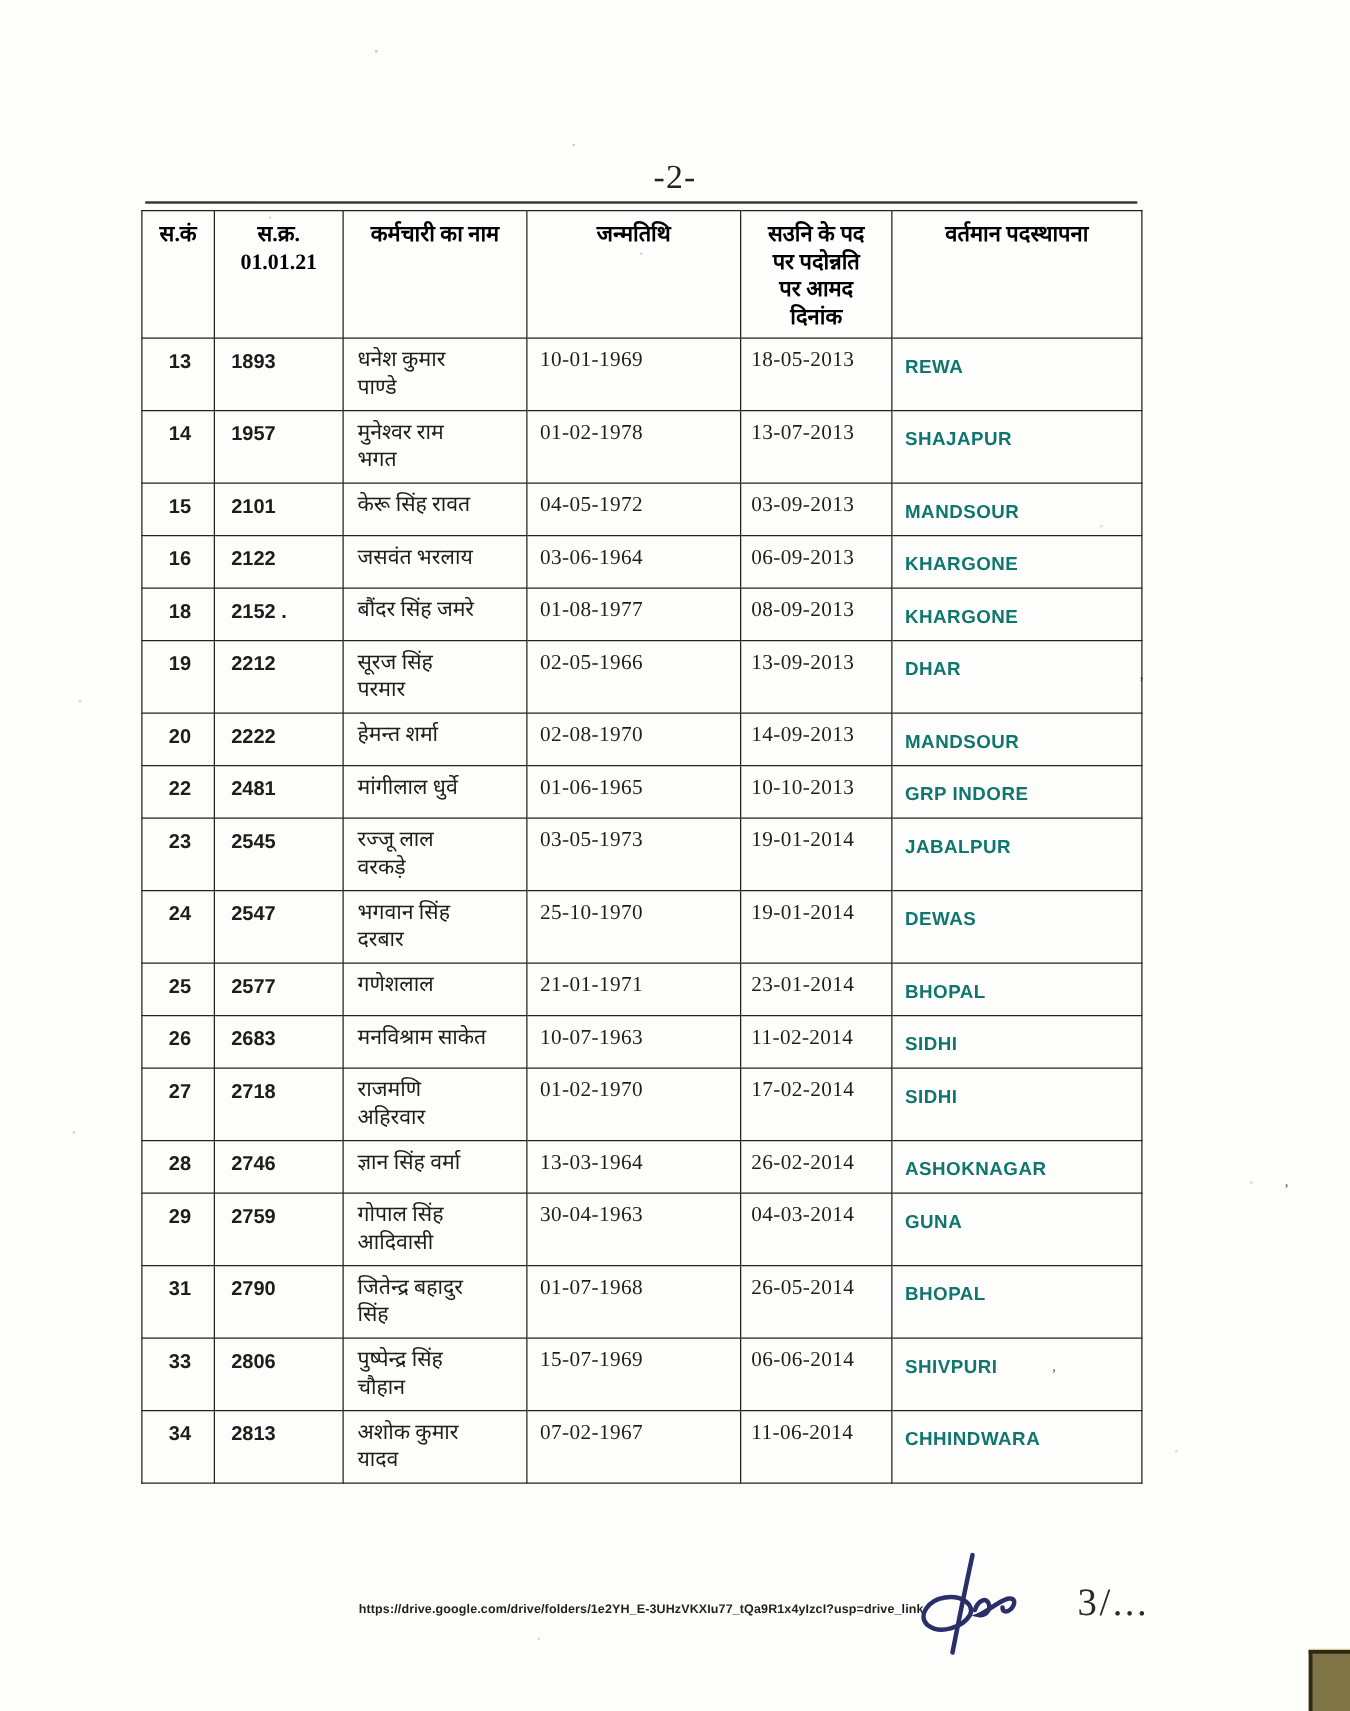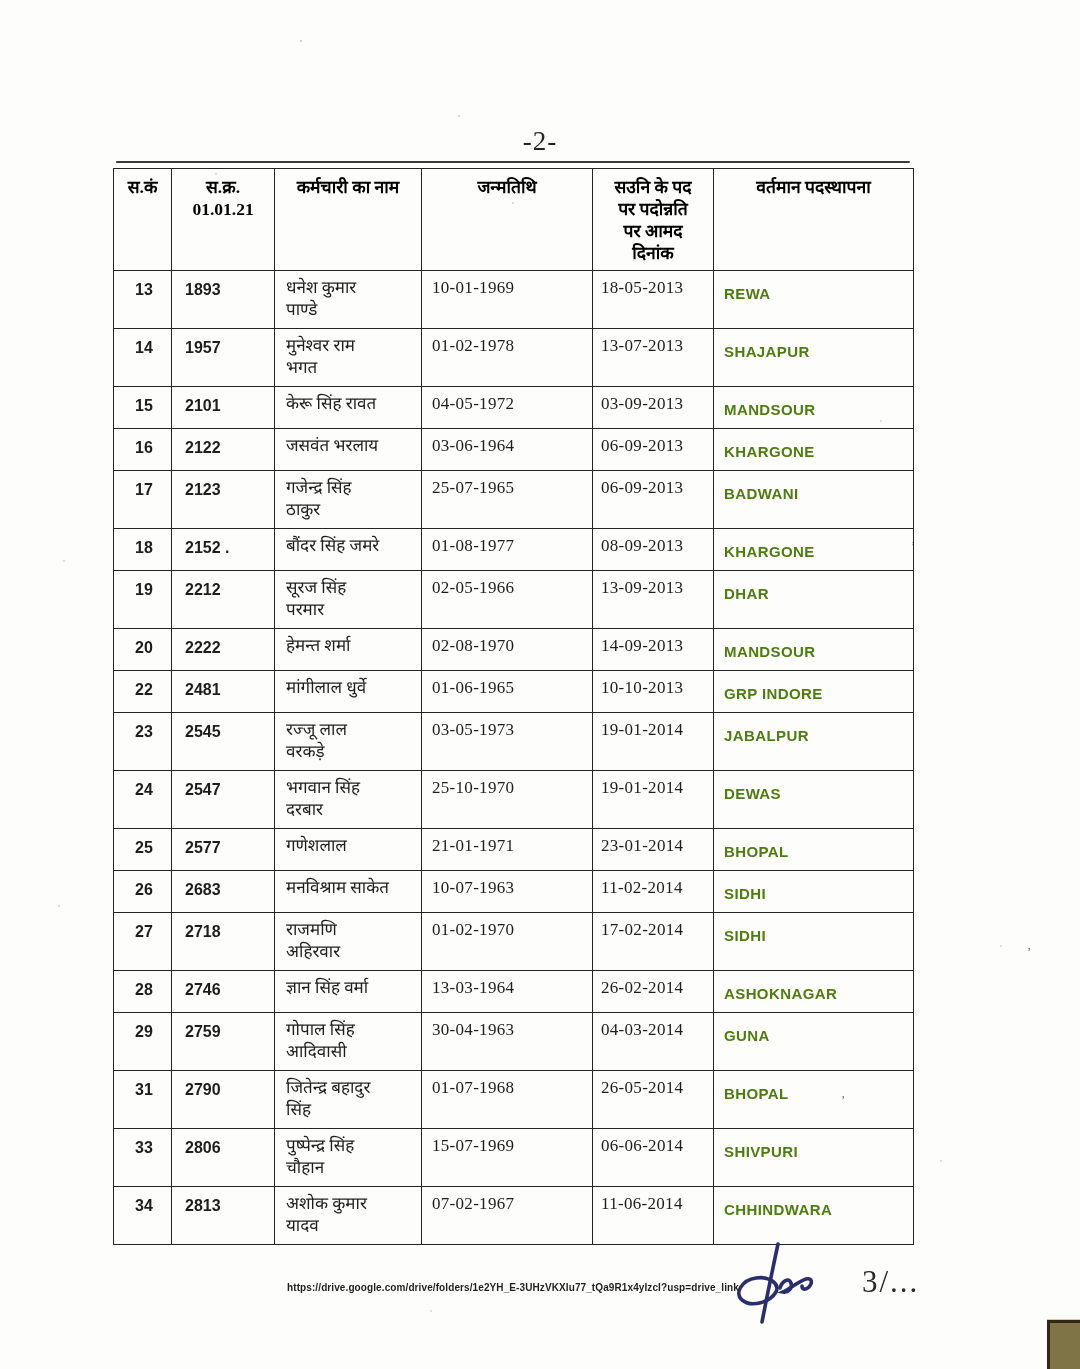--- a/index.html
+++ b/index.html
@@ -105,21 +105,21 @@
   .roster td.col-name { padding-left: 11px; }
   .roster td.col-dob  { padding-left: 10px; letter-spacing: 0.3px; }
   .roster td.col-promotion_date { padding-left: 8px; letter-spacing: 0.3px; }
   .roster td.col-posting {
     font-family: "Liberation Sans", "DejaVu Sans", sans-serif;
     font-size: 15px;
     font-weight: 600;
     letter-spacing: 0.4px;
     padding-top: 12px;
     padding-left: 10px;
-    color: #4d7c0f;
+    color: #0f766e;
   }
   .footer-url {
     position: absolute;
     top: 1282px; left: 287px;
     font-family: "Liberation Sans", "DejaVu Sans", sans-serif;
     font-size: 10px;
     font-weight: bold;
     color: #1f1f1f;
     letter-spacing: 0.1px;
   }
@@ -216,29 +216,20 @@
         </tr>
         <tr>
           <td class="col-sno">16</td>
           <td class="col-code">2122</td>
           <td class="col-name">जसवंत भरलाय</td>
           <td class="col-dob">03-06-1964</td>
           <td class="col-promotion_date">06-09-2013</td>
           <td class="col-posting">KHARGONE</td>
         </tr>
         <tr>
-          <td class="col-sno">17</td>
-          <td class="col-code">2123</td>
-          <td class="col-name">गजेन्द्र सिंह
-ठाकुर</td>
-          <td class="col-dob">25-07-1965</td>
-          <td class="col-promotion_date">06-09-2013</td>
-          <td class="col-posting">BADWANI</td>
-        </tr>
-        <tr>
           <td class="col-sno">18</td>
           <td class="col-code">2152 .</td>
           <td class="col-name">बौंदर सिंह जमरे</td>
           <td class="col-dob">01-08-1977</td>
           <td class="col-promotion_date">08-09-2013</td>
           <td class="col-posting">KHARGONE</td>
         </tr>
         <tr>
           <td class="col-sno">19</td>
           <td class="col-code">2212</td>

